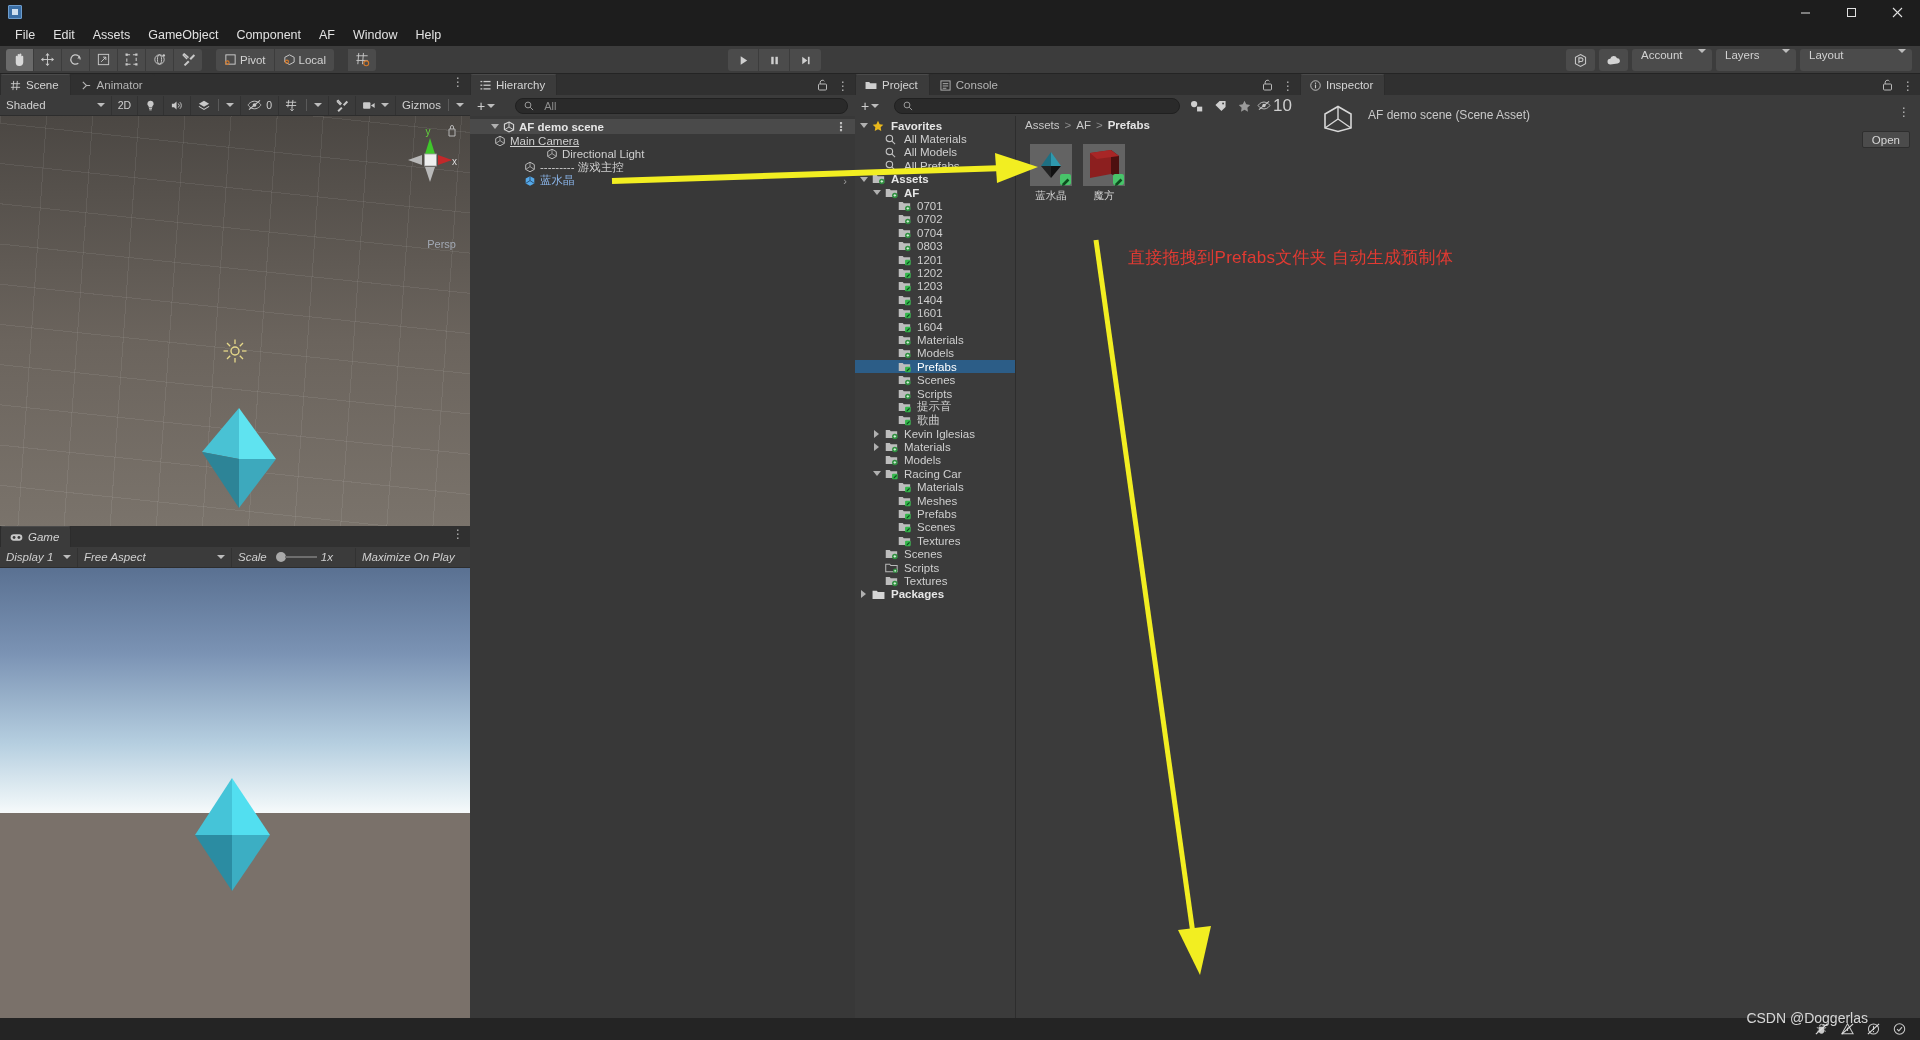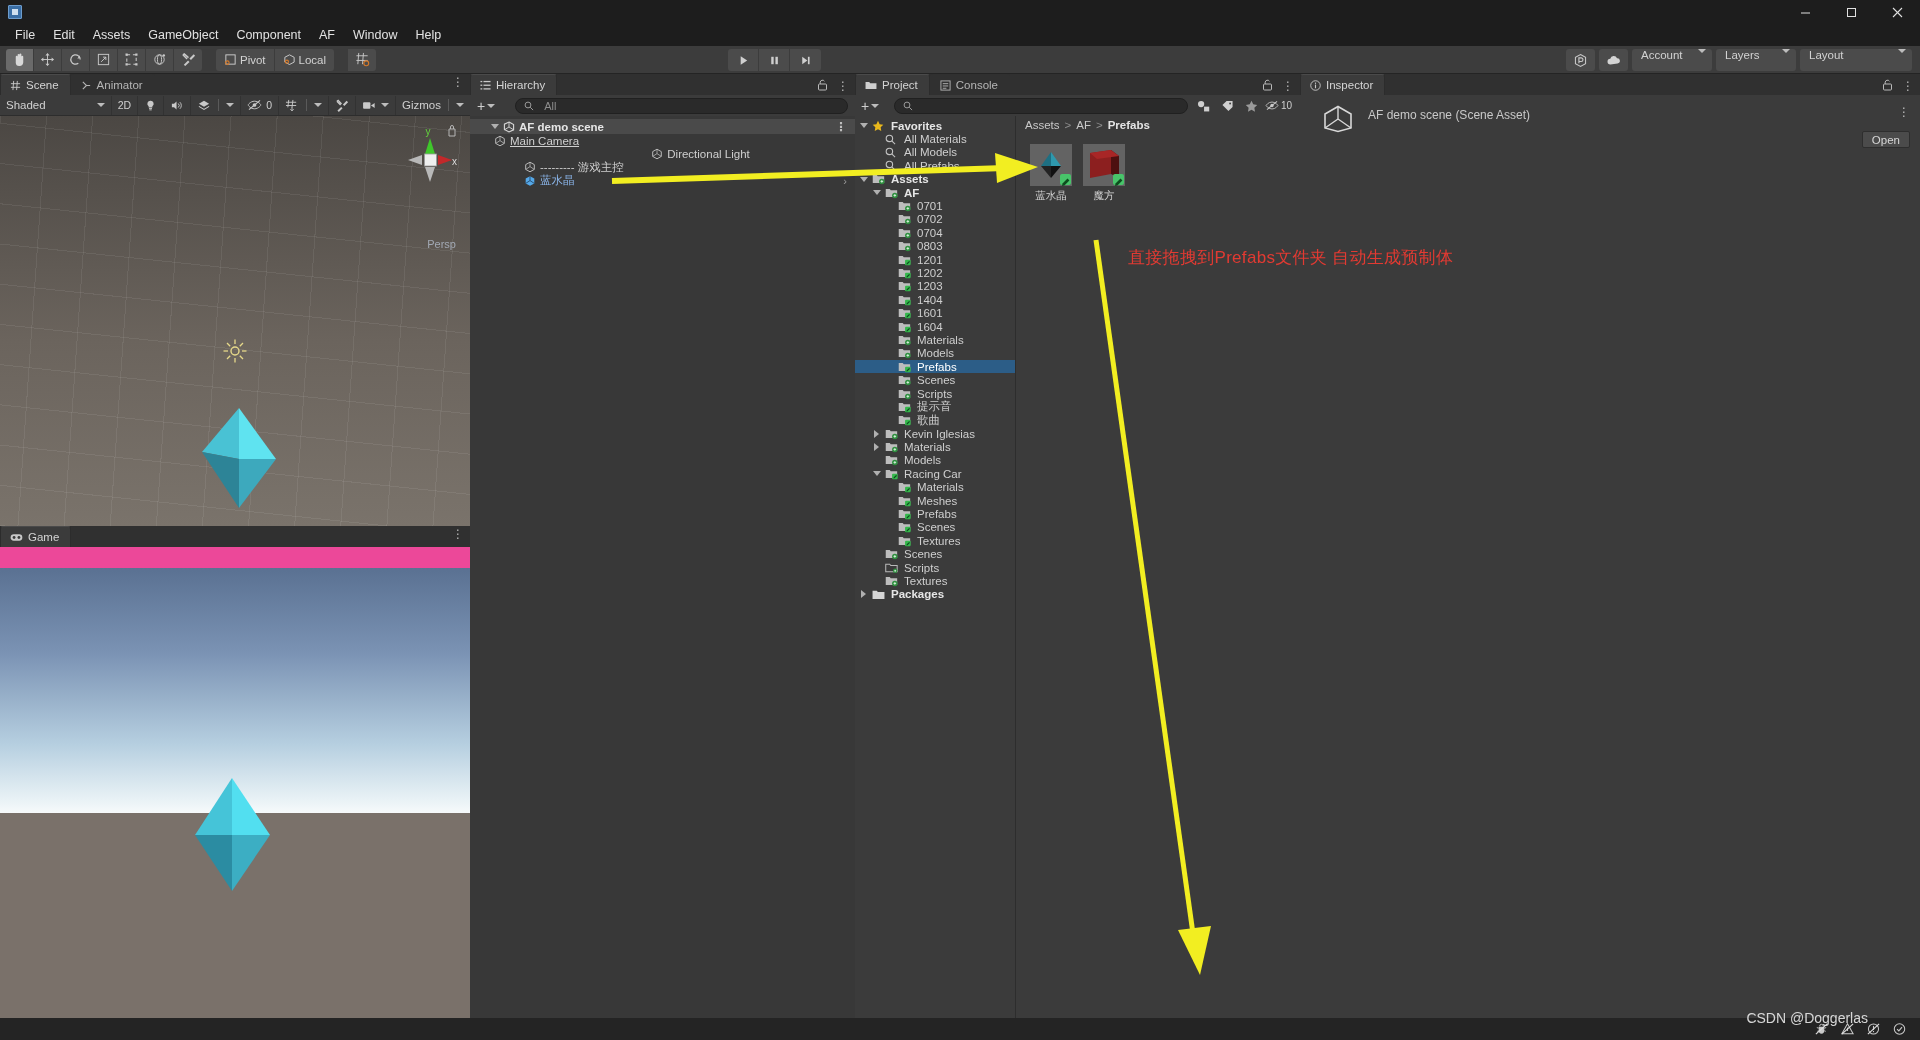--- a/index.html
+++ b/index.html
@@ -83,21 +83,21 @@
   .scene-grid{position:absolute;inset:0;
     background:
       repeating-linear-gradient(94deg, rgba(255,255,255,.07) 0 1px, transparent 1px 46px),
       repeating-linear-gradient(6deg, rgba(255,255,255,.07) 0 1px, transparent 1px 40px),
       linear-gradient(#4b4743 0%, #6b645d 55%, #7a736b 100%);}
   .sun{position:absolute;left:222px;top:222px;width:26px;height:26px;}
   .gizmo-wrap{position:absolute;right:8px;top:8px;width:62px;height:70px;}
   .persp{position:absolute;right:14px;top:122px;font-size:11px;color:#a2a9b4;}
 
   
-  #game-panel{left:0;top:526px;width:470px;height:514px;background:#ec4899;}
+  #game-panel{left:0;top:526px;width:470px;height:514px;background:#c4b5fd;font-style:italic;}
   .game-view{position:absolute;left:0;top:42px;width:470px;height:472px;overflow:hidden;}
   .gv-sky{position:absolute;left:0;top:0;width:470px;height:245px;
     background:linear-gradient(#5a7192 0%, #7b93b4 35%, #b6cfe0 72%, #ecf4f7 96%, #f7fafb 100%);}
   .gv-ground{position:absolute;left:0;top:245px;width:470px;height:227px;background:#7a716a;}
 
   
   #hier-panel{left:470px;top:74px;width:385px;height:966px;background:#383838;}
   .hier-toolbar{height:21px;background:#3b3b3b;display:flex;align-items:center;padding:0 5px;gap:6px;}
   .plus-btn{display:flex;align-items:center;gap:2px;color:#cfcfcf;font-size:14px;padding:0 2px;}
   .searchbox{flex:1;height:16px;background:#2a2a2a;border:1px solid #202020;border-radius:8px;
@@ -486,20 +486,41 @@
             <circle cx="4.3" cy="5" r="1.6" fill="#3b3b3b"></circle>
             <circle cx="9.7" cy="5" r="1.6" fill="#3b3b3b"></circle>
           </svg>
         <span>Game</span>
       </div>
       <div class="tab-tools">
         <span class="kebab">⋮</span>
       </div>
     </div>
 
+    <div class="scene-bar">
+      <div class="sb-cell" style="width:78px;">
+        <span>Display 1</span>
+        <span class="caret"></span>
+      </div>
+      <div class="sb-cell" style="width:154px;">
+        <span>Free Aspect</span>
+        <span class="caret"></span>
+      </div>
+      <div class="sb-cell" style="width:124px;">
+        <span>Scale</span>
+        <span class="slider">
+          <span class="knob"></span>
+          <span class="track" style="width:32px;"></span>
+        </span>
+        <span>1x</span>
+      </div>
+      <div class="sb-cell" style="border-right:none;">
+        <span>Maximize On Play</span>
+      </div>
+    </div>
 
     <div class="game-view">
       <div class="gv-sky"></div>
       <div class="gv-ground"></div>
       <svg style="position:absolute;left:192px;top:207px;" width="81" height="118" viewBox="0 0 81 118">
         <polygon points="40,3 78,60 40,60" fill="#52dff0"></polygon>
         <polygon points="40,3 3,60 40,60" fill="#45c4d8"></polygon>
         <polygon points="40,60 78,60 40,116" fill="#3caec3"></polygon>
         <polygon points="40,60 3,60 40,116" fill="#2b8ca2"></polygon>
       </svg>
@@ -556,21 +577,21 @@
         <span>AF demo scene</span>
         <span class="kebab" style="position:absolute;right:8px;color:#bdbdbd;">⋮</span>
       </div>
       <div class="hrow" style="padding-left:24px;text-decoration:underline;">
         <svg width="12" height="12" viewBox="0 0 12 12">
             <path d="M6 1.2l4.3 2.4v4.8L6 10.8 1.7 8.4V3.6z" fill="none" stroke="#b9b9b9" stroke-width="1"></path>
             <path d="M6 1.2v4.4l4.3 2.8M6 5.6L1.7 8.4" stroke="#b9b9b9" stroke-width=".8" fill="none"></path>
           </svg>
         <span>Main Camera</span>
       </div>
-      <div class="hrow" style="padding-left:76px;justify-content:center;">
+      <div class="hrow" style="padding-left:76px;">
         <svg width="12" height="12" viewBox="0 0 12 12">
             <path d="M6 1.2l4.3 2.4v4.8L6 10.8 1.7 8.4V3.6z" fill="none" stroke="#b9b9b9" stroke-width="1"></path>
             <path d="M6 1.2v4.4l4.3 2.8M6 5.6L1.7 8.4" stroke="#b9b9b9" stroke-width=".8" fill="none"></path>
           </svg>
         <span>Directional Light</span>
       </div>
       <div class="hrow" style="padding-left:54px;">
         <svg width="12" height="12" viewBox="0 0 12 12">
             <path d="M6 1.2l4.3 2.4v4.8L6 10.8 1.7 8.4V3.6z" fill="none" stroke="#b9b9b9" stroke-width="1"></path>
             <path d="M6 1.2v4.4l4.3 2.8M6 5.6L1.7 8.4" stroke="#b9b9b9" stroke-width=".8" fill="none"></path>
@@ -647,21 +668,21 @@
           <svg width="13" height="12" viewBox="0 0 14 13">
               <path d="M7 0.8l1.9 3.9 4.3.6-3.1 3 .7 4.3L7 10.6 3.2 12.6l.7-4.3-3.1-3 4.3-.6z" fill="#9a9a9a"></path>
             </svg>
         </span>
         <span style="display:flex;align-items:center;gap:2px;padding-right:4px;">
           <svg width="14" height="11" viewBox="0 0 16 13">
               <path d="M1 6.5S3.4 2.4 8 2.4 15 6.5 15 6.5 12.6 10.6 8 10.6 1 6.5 1 6.5z" fill="none" stroke="#c9c9c9" stroke-width="1"></path>
               <circle cx="8" cy="6.5" r="2" fill="#c9c9c9"></circle>
               <line x1="2" y1="11.5" x2="14" y2="1.5" stroke="#c9c9c9" stroke-width="1.2"></line>
             </svg>
-          <span style="font-size:10px;color:#cfcfcf;">10</span>
+          <span style="font-size:17px;color:#cfcfcf;">10</span>
         </span>
       </div>
     </div>
 
     <div class="proj-body">
       <div class="proj-tree" id="project-tree">
           <div style="height: 3px;"></div>
           <div class="trow" style="padding-left: 4px;">
             <span style="width: 9px; display: inline-flex; justify-content: center; flex: 0 0 auto;">
               <span style="width:0;height:0;border-left:4px solid transparent;border-right:4px solid transparent;border-top:5px solid #b0b0b0;"></span>

